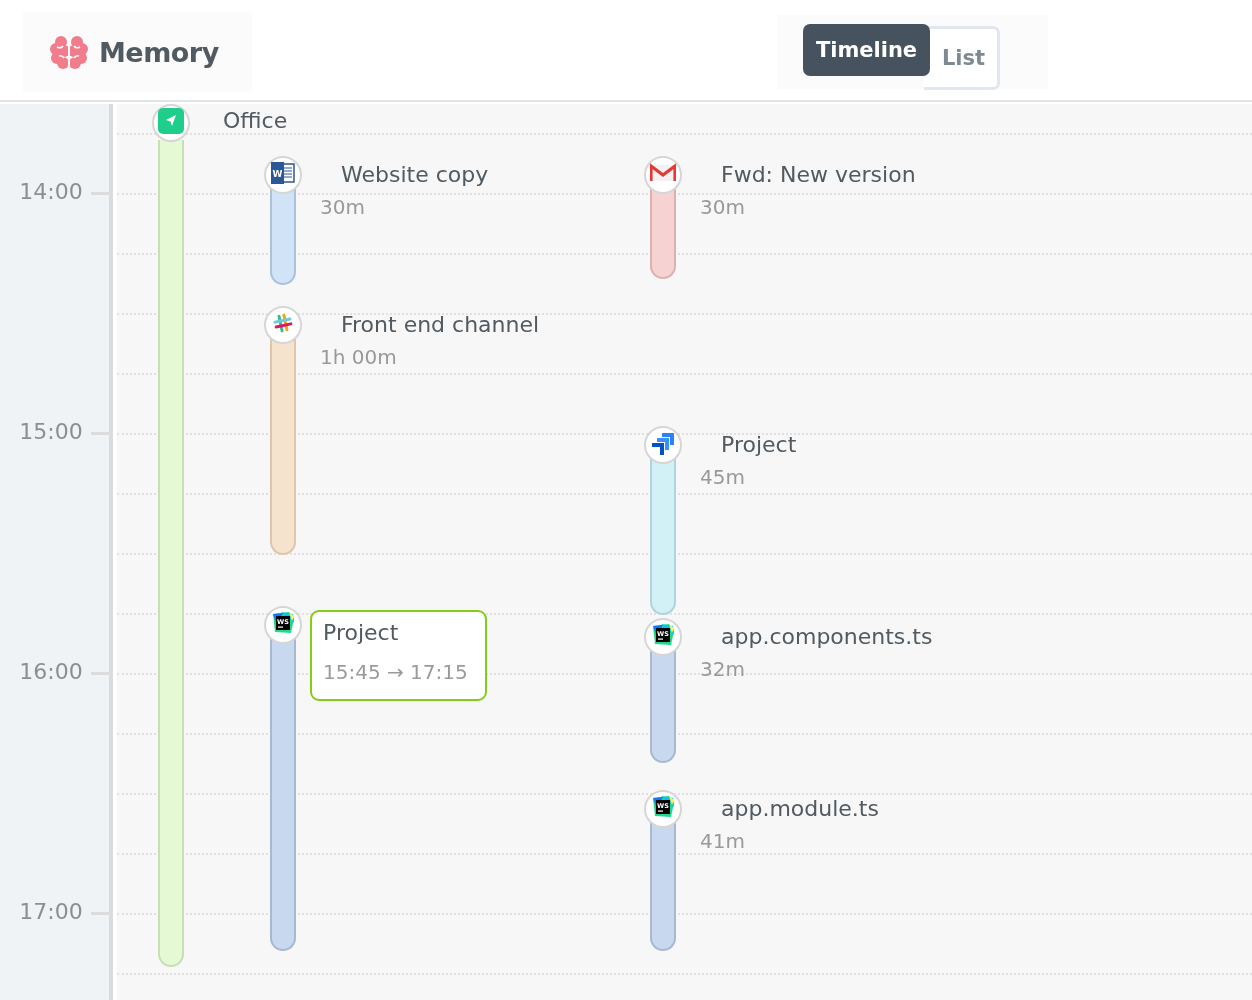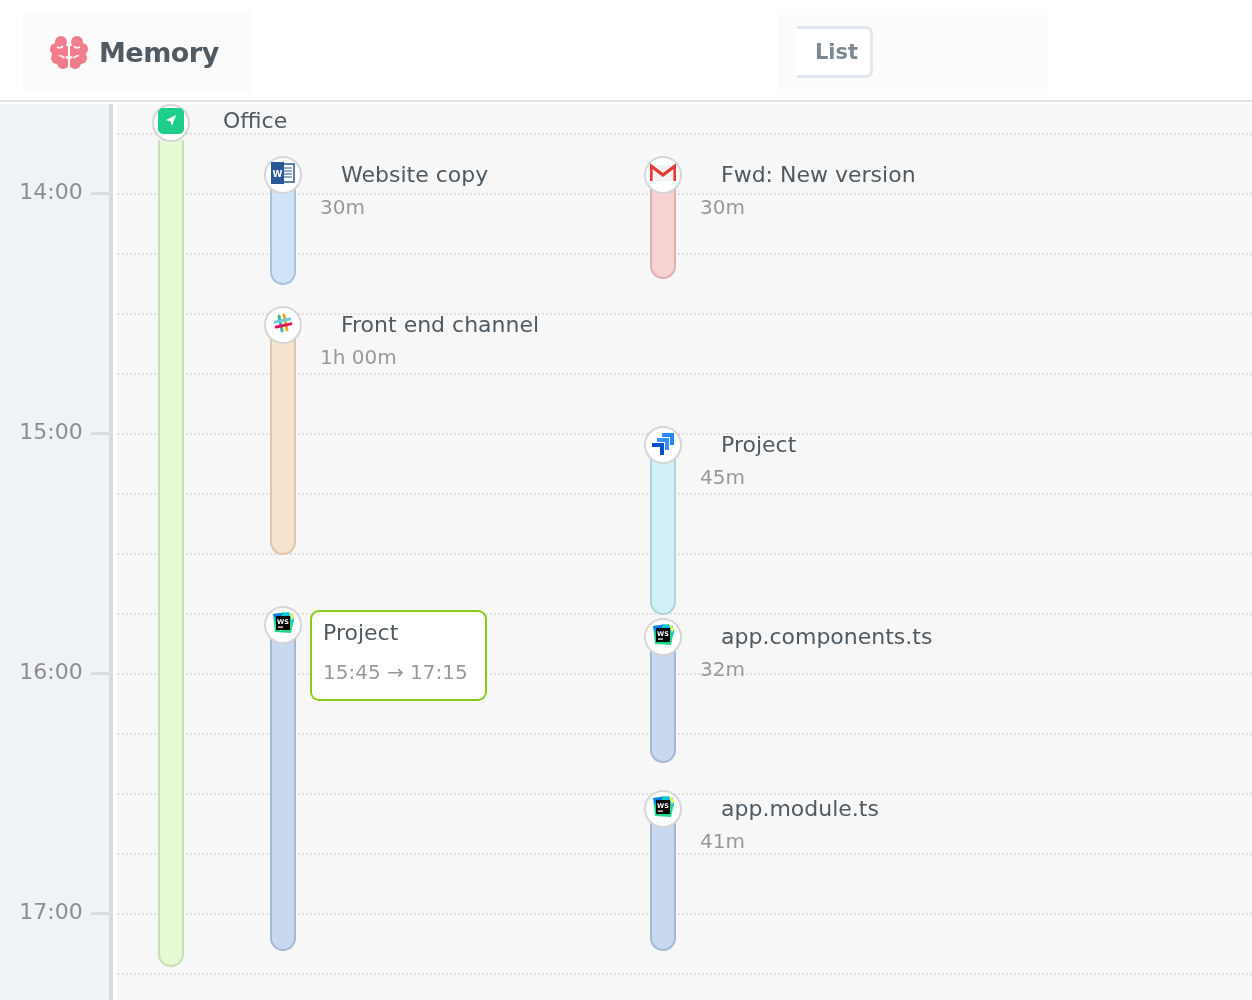--- a/index.html
+++ b/index.html
@@ -4,21 +4,21 @@
 <style>
   * { box-sizing: border-box; margin: 0; padding: 0; }
   html, body { width: 1252px; height: 1000px; overflow: hidden; background: #ffffff; font-family: "DejaVu Sans", sans-serif; }
   .header { position: absolute; left: 0; top: 0; width: 1252px; height: 102px; background: #ffffff; border-bottom: 2px solid #e2e4e6; }
   .brand { position: absolute; left: 23px; top: 12px; width: 229px; height: 80px; background: #fbfbfc; display: flex; align-items: center; padding-left: 26px; }
   .brand-icon { width: 40px; height: 36px; margin-right: 10px; }
   .brand-name { font-size: 27px; font-weight: bold; color: #515a61; letter-spacing: -0.5px; }
   .toggle-wrap { position: absolute; left: 778px; top: 15px; width: 270px; height: 74px; background: #fbfbfc; }
   .toggle { position: absolute; left: 25px; top: 9px; height: 52px; display: flex; }
   .tab-timeline { height: 52px; width: 127px; background: #46525e; color: #ffffff; border-radius: 7px; font-size: 21px; font-weight: bold; display: flex; align-items: center; justify-content: center; position: relative; z-index: 2; }
-  .tab-list { height: 52px; margin-top: 2px; margin-left: -6px; width: 76px; border: 3px solid #e1e7ee; border-left: none; border-radius: 0 7px 7px 0; background: #ffffff; color: #7d8a94; font-size: 21px; font-weight: bold; display: flex; align-items: center; justify-content: center; padding-left: 6px; }
+  .tab-list { height: 64px; margin-top: 2px; margin-left: -6px; width: 76px; border: 3px solid #e1e7ee; border-left: none; border-radius: 0 7px 7px 0; background: #ffffff; color: #7d8a94; font-size: 21px; font-weight: bold; display: flex; align-items: center; justify-content: center; padding-left: 6px; }
   .gutter { position: absolute; left: 0; top: 104px; width: 113px; height: 896px; background: #f0f3f6; border-right: 4px solid #d9dbdd; }
   .main { position: absolute; left: 117px; top: 104px; width: 1135px; height: 896px; background: #f7f7f7; }
   .grid-line { position: absolute; left: 117px; width: 1135px; height: 0; border-top: 2px dotted #e0e0e0; }
   .hour-label { position: absolute; left: 18px; width: 66px; font-size: 22px; color: #8e8e8e; text-align: center; }
   .hour-tick { position: absolute; left: 91px; width: 22px; height: 3px; background: #dcdcdc; }
   .bar { position: absolute; width: 26px; border-radius: 0 0 13px 13px; border: 2px solid; border-top: none; }
   .ev-icon { position: absolute; width: 38px; height: 38px; border-radius: 50%; background: #ffffff; border: 2px solid #d6d6d6; display: flex; align-items: center; justify-content: center; }
   .ev-title { position: absolute; font-size: 22px; color: #515a61; white-space: nowrap; margin-left: 21px; }
   .ev-dur { position: absolute; font-size: 20px; color: #999999; white-space: nowrap; }
   .tooltip { position: absolute; left: 310px; top: 610px; width: 177px; height: 91px; background: #ffffff; border: 2px solid #84cc16; border-radius: 9px; }
@@ -45,20 +45,21 @@
             <circle cx="25" cy="17" r="6"></circle>
         </g>
         <rect x="19" y="1" width="2" height="35" fill="#fbfbfc"></rect>
         <path d="M8 13 q4 2 6 -1 M10 22 q3 -1 5 2 M31 13 q-4 2 -6 -1 M30 22 q-3 -1 -5 2" stroke="#fbfbfc" stroke-width="1.6" fill="none"></path>
       </svg>
     </span>
     <span class="brand-name">Memory</span>
   </div>
   <div class="toggle-wrap">
     <div class="toggle">
+      <div class="tab-timeline">Timeline</div>
       <div class="tab-list">List</div>
     </div>
   </div>
 </div>
 
 <div class="gutter"></div>
 <div class="main"></div>
 
 <div id="grid">
     <div class="grid-line" style="top: 133px;"></div>

